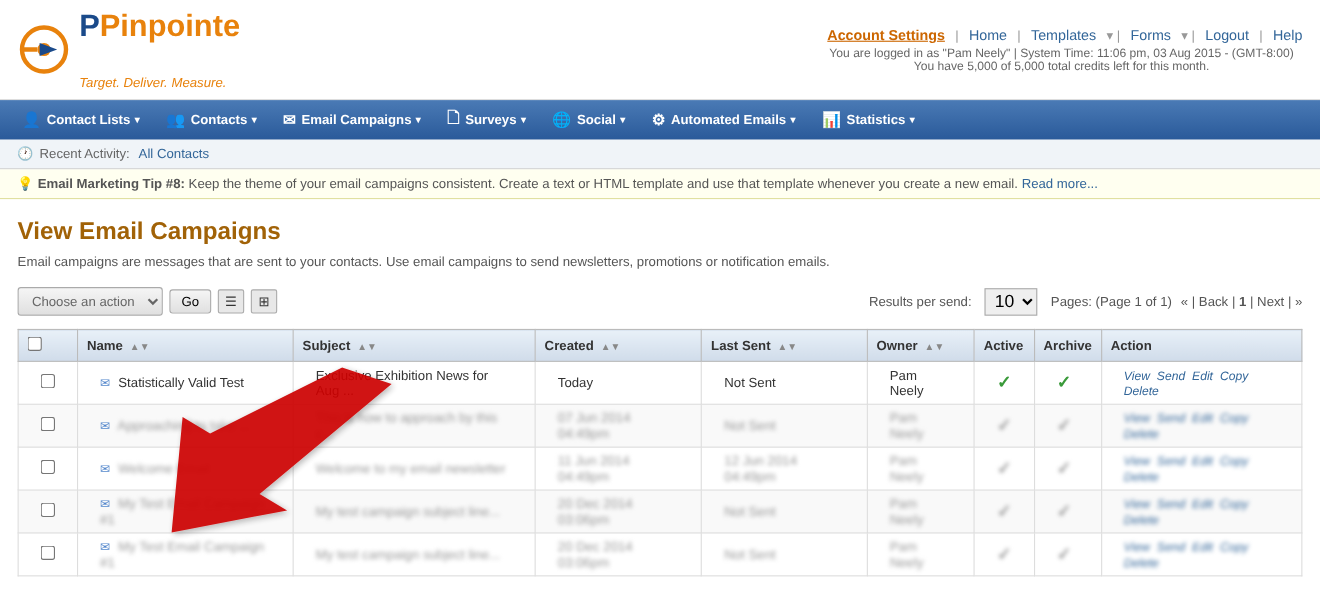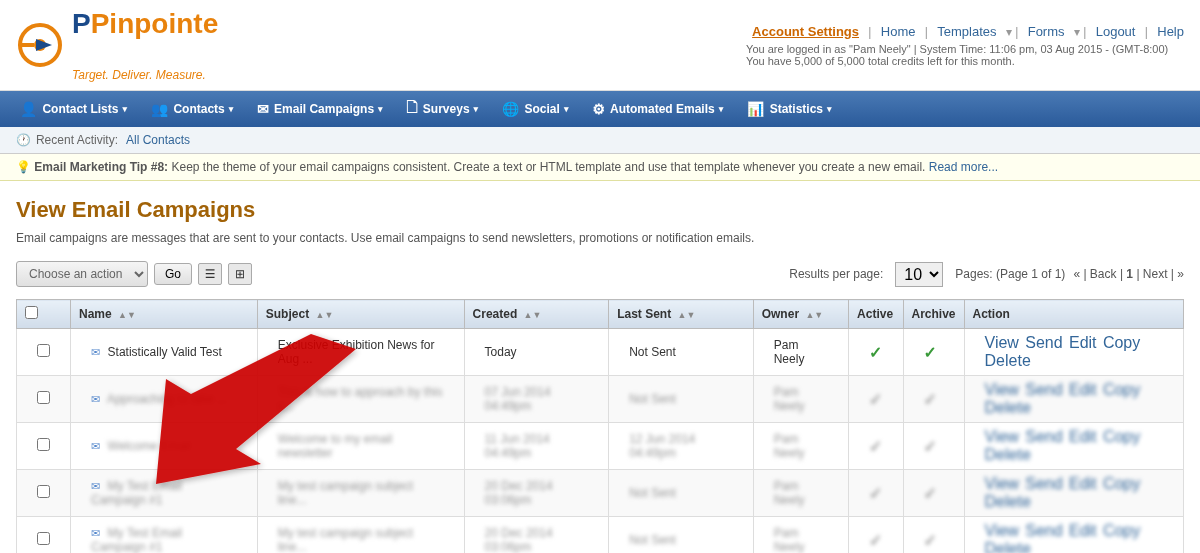--- a/index.html
+++ b/index.html
@@ -18,21 +18,21 @@
     .logo-area { display: flex; align-items: center; }
     .logo-icon {
       width: 48px;
       height: 48px;
       margin-right: 8px;
     }
     .logo-text { display: flex; flex-direction: column; }
     .logo-name { font-size: 28px; font-weight: bold; color: #333; }
     .logo-name span { color: #e8820c; }
     .logo-tagline { font-size: 12px; color: #e8820c; font-style: italic; margin-top: 28px; }
-    .top-right { text-align: left; }
+    .top-right { text-align: center; }
     .top-nav { margin-bottom: 4px; }
     .top-nav a { color: #336699; text-decoration: none; font-size: 13px; margin-left: 6px; }
     .top-nav span { color: #999; margin-left: 6px; }
     .top-info { font-size: 11px; color: #666; }
 
     
     .main-nav {
       background: linear-gradient(to bottom, #4a7ab5, #2a5a9a);
       display: flex;
       align-items: center;
@@ -157,21 +157,21 @@
     .campaign-table td {
       border: 1px solid #ddd;
       padding: 5px 20px;
       vertical-align: middle;
     }
     .campaign-table tr:nth-child(even) td { background: #f9f9f9; }
     .campaign-table tr:first-child td { background: #fff; }
 
     .sort-arrows { font-size: 9px; color: #888; margin-left: 3px; }
 
-    .action-link { color: #336699; text-decoration: none; margin-right: 3px; font-size: 16px; }
+    .action-link { color: #336699; text-decoration: none; margin-right: 3px; font-size: 11px; font-style: italic; }
 
     .check-green { color: #3a9a3a; font-size: 16px; font-weight: bold; }
 
     .email-icon { color: #5588cc; margin-right: 4px; font-size: 11px; }
 
     
     .blurred { filter: blur(2px); color: #999; }
 
     
     .arrow-container {
@@ -286,21 +286,21 @@
       </select>
       <button class="go-btn">Go</button>
       <div class="view-btn">
         <span>☰</span>
       </div>
       <div class="view-btn">
         <span>⊞</span>
       </div>
     </div>
     <div class="action-right">
-      <span>Results per page:</span>
+      <span>Results per send:</span>
       <select class="results-select">
         <option>10</option>
       </select>
       <span>Pages: (Page 1 of 1)</span>
       <span>
         <a>«</a>
         <span> | </span>
         <a>Back</a>
         <span> | </span>
         <strong>1</strong>

